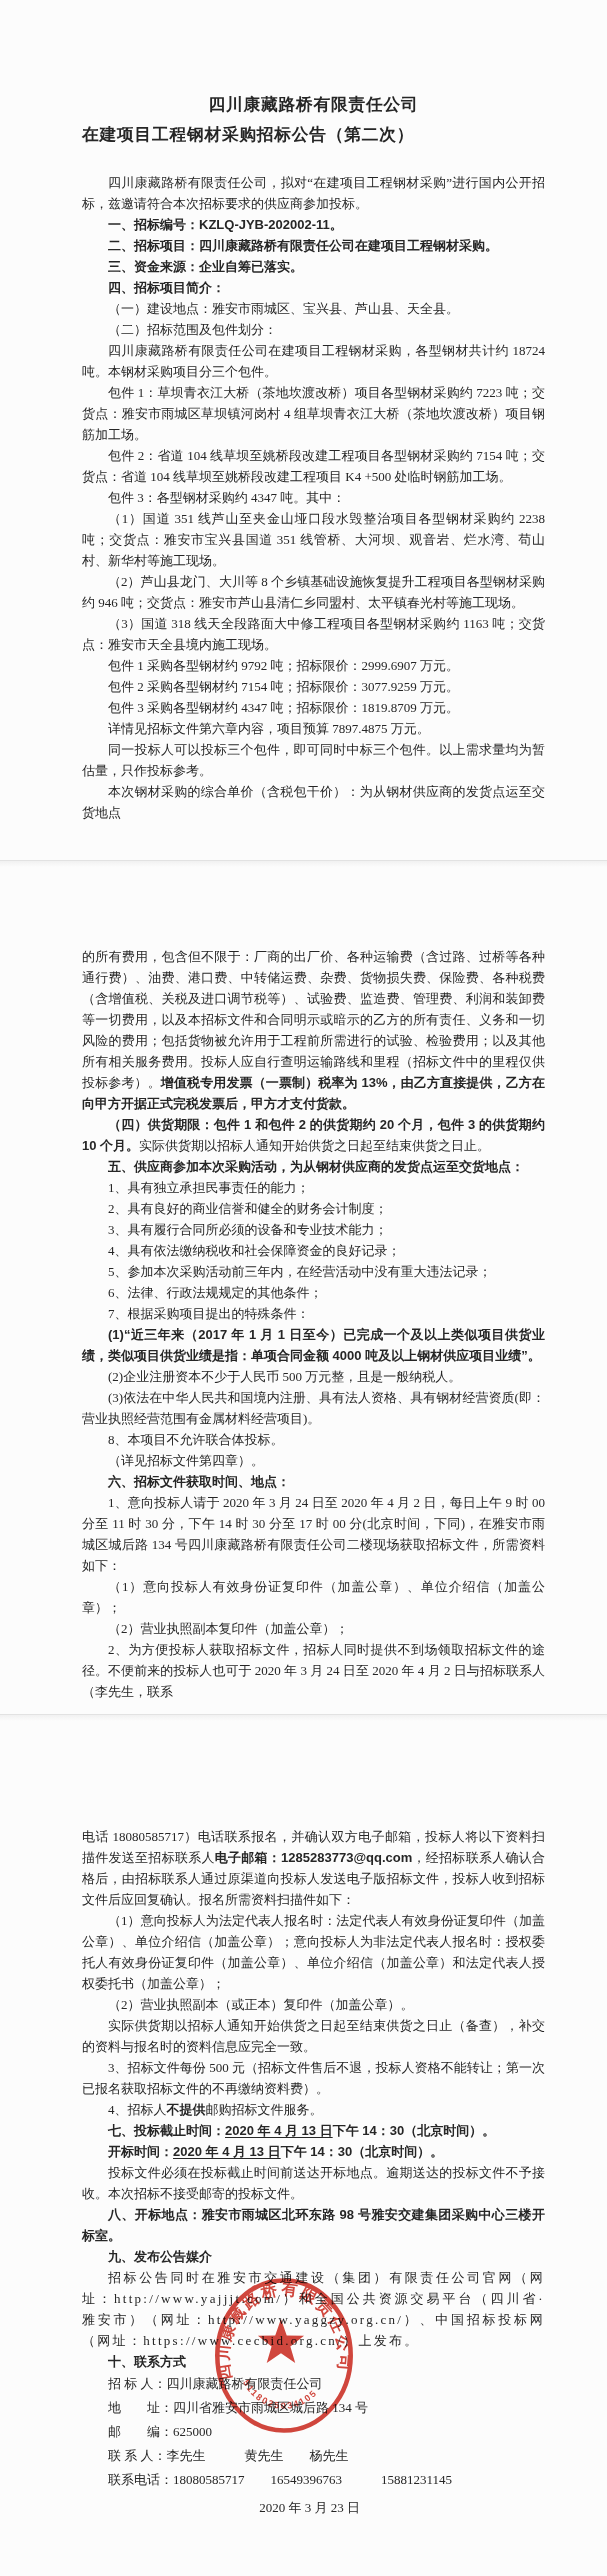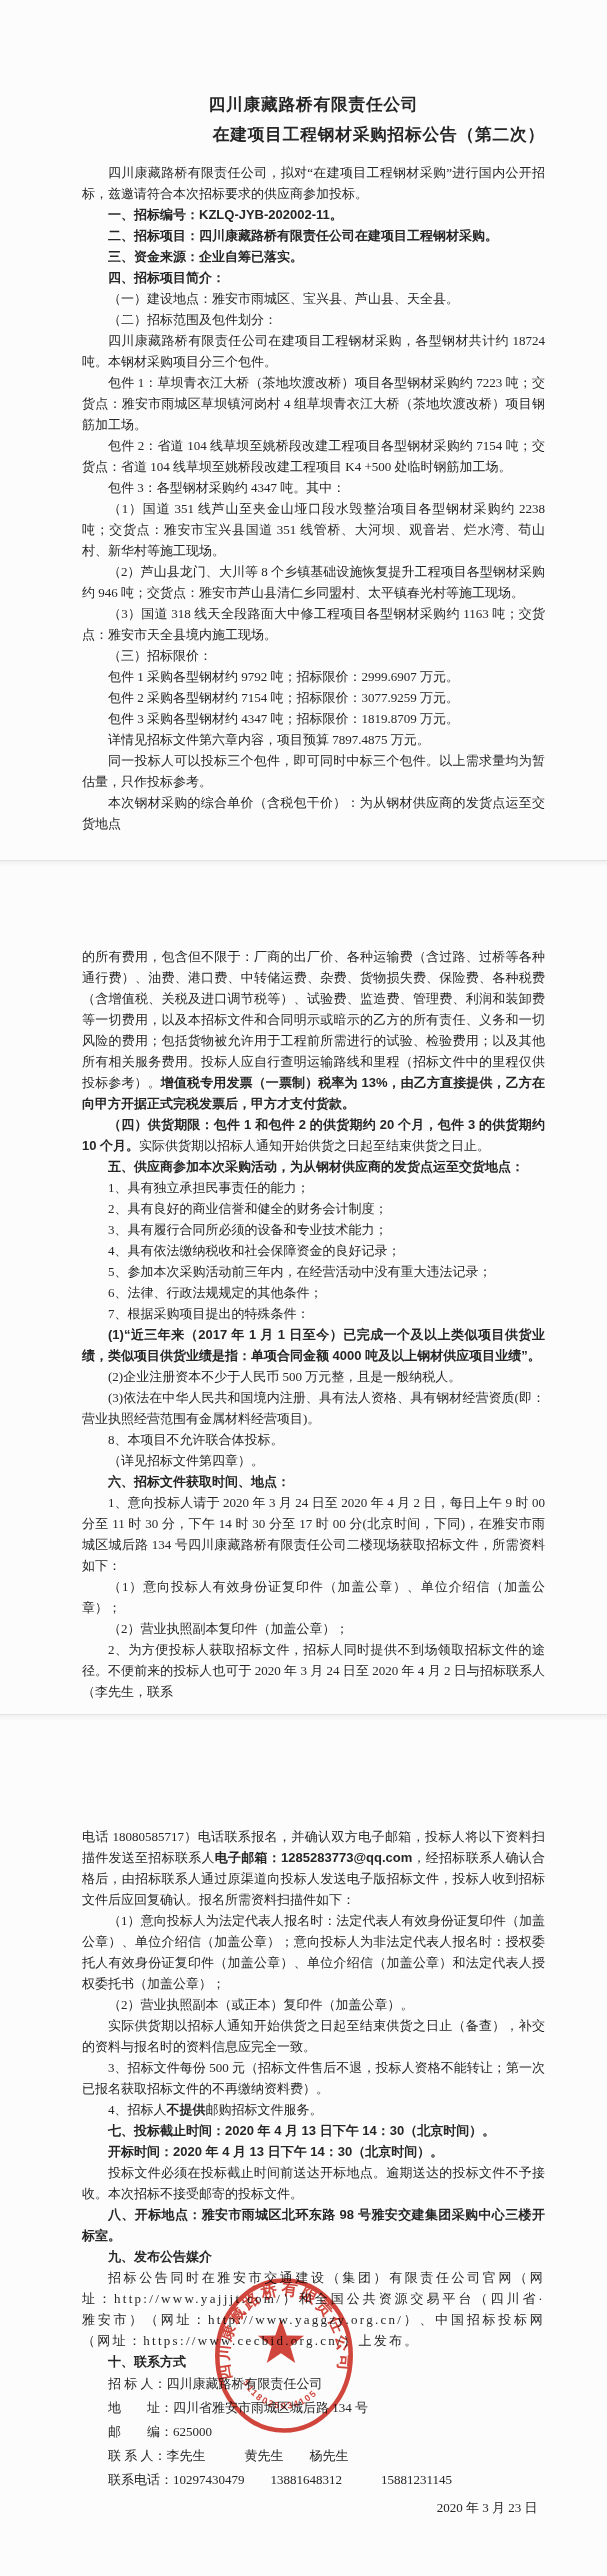--- a/index.html
+++ b/index.html
@@ -9,29 +9,29 @@
   .page-1{height:860px;}
   .page-2{height:853px;border-top:1.5px solid #e2e2e2;background:linear-gradient(#f1f1f1,#fcfcfc 6px);padding-left:24px;}
   .page-3{height:863px;border-top:1.5px solid #e2e2e2;background:linear-gradient(#f1f1f1,#fcfcfc 6px);}
   .content{position:absolute;left:82px;width:463px;}
   .page-1 .content{top:90px;}
   .page-2 .content{top:85px;}
   .page-3 .content{top:111px;}
   .para{margin:0;font-size:13px;line-height:21px;text-align:justify;word-break:break-all;}
   .title{font-size:16.7px;line-height:30px;text-align:center;font-weight:bold;
          font-family:"Liberation Sans","DejaVu Sans",sans-serif;letter-spacing:0.8px;text-indent:0;}
-  .subtitle{font-size:16.7px;line-height:30px;text-align:right;font-weight:bold;
-         font-family:"Liberation Sans","DejaVu Sans",sans-serif;letter-spacing:0.8px;text-indent:0;margin-bottom:12px;}
+  .subtitle{font-size:16.7px;line-height:30px;text-align:left;font-weight:bold;
+         font-family:"Liberation Sans","DejaVu Sans",sans-serif;letter-spacing:0.8px;text-indent:0;margin-bottom:22px;}
   .indent{text-indent:2em;}
   .flush{text-indent:0;}
   .spread{letter-spacing:2.3px;}
   .contact{text-indent:2em;line-height:24px;}
-  .date{text-align:right;text-indent:0;margin-top:4.6px;padding-right:7.6px;}
+  .date{text-align:center;text-indent:0;margin-top:4.6px;padding-right:7.6px;}
   .b{font-weight:bold;font-family:"Liberation Sans","DejaVu Sans",sans-serif;}
-  .u{text-underline-offset:2.3px;}
+  .u{text-decoration:underline;text-underline-offset:2.3px;}
   .seal{position:absolute;left:212px;top:560px;width:144px;height:161px;
         mix-blend-mode:multiply;opacity:.92;pointer-events:none;}
   .seal text{font-family:"Liberation Sans","DejaVu Sans",sans-serif;}
 </style>
 </head>
 <body>
 
 <div class="doc">
   <div class="page page-1">
     <div class="content">
@@ -44,21 +44,20 @@
         <p class="para indent"><span class="b">四、招标项目简介：</span></p>
         <p class="para indent"><span>（一）建设地点：雅安市雨城区、宝兴县、芦山县、天全县。</span></p>
         <p class="para indent"><span>（二）招标范围及包件划分：</span></p>
         <p class="para indent"><span>四川康藏路桥有限责任公司在建项目工程钢材采购，各型钢材共计约 18724 吨。本钢材采购项目分三个包件。</span></p>
         <p class="para indent"><span>包件 1：草坝青衣江大桥（茶地坎渡改桥）项目各型钢材采购约 7223 吨；交货点：雅安市雨城区草坝镇河岗村 4 组草坝青衣江大桥（茶地坎渡改桥）项目钢筋加工场。</span></p>
         <p class="para indent"><span>包件 2：省道 104 线草坝至姚桥段改建工程项目各型钢材采购约 7154 吨；交货点：省道 104 线草坝至姚桥段改建工程项目 K4 +500 处临时钢筋加工场。</span></p>
         <p class="para indent"><span>包件 3：各型钢材采购约 4347 吨。其中：</span></p>
         <p class="para indent"><span>（1）国道 351 线芦山至夹金山垭口段水毁整治项目各型钢材采购约 2238 吨；交货点：雅安市宝兴县国道 351 线管桥、大河坝、观音岩、烂水湾、苟山村、新华村等施工现场。</span></p>
         <p class="para indent"><span>（2）芦山县龙门、大川等 8 个乡镇基础设施恢复提升工程项目各型钢材采购约 946 吨；交货点：雅安市芦山县清仁乡同盟村、太平镇春光村等施工现场。</span></p>
         <p class="para indent"><span>（3）国道 318 线天全段路面大中修工程项目各型钢材采购约 1163 吨；交货点：雅安市天全县境内施工现场。</span></p>
-        <p class="para indent"><span>（三）招标限价：</span></p>
         <p class="para indent"><span>包件 1 采购各型钢材约 9792 吨；招标限价：2999.6907 万元。</span></p>
         <p class="para indent"><span>包件 2 采购各型钢材约 7154 吨；招标限价：3077.9259 万元。</span></p>
         <p class="para indent"><span>包件 3 采购各型钢材约 4347 吨；招标限价：1819.8709 万元。</span></p>
         <p class="para indent"><span>详情见招标文件第六章内容，项目预算 7897.4875 万元。</span></p>
         <p class="para indent"><span>同一投标人可以投标三个包件，即可同时中标三个包件。以上需求量均为暂估量，只作投标参考。</span></p>
         <p class="para indent"><span>本次钢材采购的综合单价（含税包干价）：为从钢材供应商的发货点运至交货地点</span></p>
       </div>
   </div>
   <div class="page page-2">
     <div class="content">
@@ -96,21 +95,21 @@
         <p class="para indent"><span class="b">开标时间：</span><span class="b u">2020 年 4 月 13 日</span><span class="b">下午 14：30（北京时间）。</span></p>
         <p class="para indent"><span>投标文件必须在投标截止时间前送达开标地点。逾期送达的投标文件不予接收。本次招标不接受邮寄的投标文件。</span></p>
         <p class="para indent"><span class="b">八、开标地点：雅安市雨城区北环东路 98 号雅安交建集团采购中心三楼开标室。</span></p>
         <p class="para indent"><span class="b">九、发布公告媒介</span></p>
         <p class="para indent spread"><span>招标公告同时在雅安市交通建设（集团）有限责任公司官网（网址：http://www.yajjjt.com/）和全国公共资源交易平台（四川省·雅安市）（网址：http://www.yaggzy.org.cn/）、中国招标投标网（网址：https://www.cecbid.org.cn/）上发布。</span></p>
         <p class="para indent"><span class="b">十、联系方式</span></p>
         <p class="para contact"><span>招 标 人：四川康藏路桥有限责任公司</span></p>
         <p class="para contact"><span>地　　址：四川省雅安市雨城区城后路 134 号</span></p>
         <p class="para contact"><span>邮　　编：625000</span></p>
         <p class="para contact"><span>联 系 人：李先生　　　黄先生　　杨先生</span></p>
-        <p class="para contact"><span>联系电话：10297430479　　13881648312　　　15881231145</span></p>
+        <p class="para contact"><span>联系电话：18080585717　　16549396763　　　15881231145</span></p>
         <p class="para date"><span>2020 年 3 月 23 日</span></p>
       </div>
     <svg class="seal" viewBox="0 0 190 212" aria-hidden="true">
       <ellipse class="seal-ink-stroke" cx="95" cy="106" rx="88" ry="99" fill="none" stroke-width="6" stroke="#cf372c"></ellipse>
       <path id="sealTop" d="M 26.9,140 A 73,84 0 1 1 163.1,140" fill="none"></path>
       <text class="seal-ink" font-size="21" font-weight="bold" letter-spacing="3.5" fill="#cf372c">
         <textPath href="#sealTop" startOffset="1%">四川康藏路桥有限责任公司</textPath>
       </text>
       <polygon class="seal-ink" points="91,58 98.6,79.5 121.4,80.1 103.4,94 109.8,115.9 91,103 72.2,115.9 78.6,94 60.6,80.1 83.4,79.5" fill="#cf372c"></polygon>
       <path id="sealBottom" d="M 38,136 A 64,74 0 0 0 152,136" fill="none"></path>

